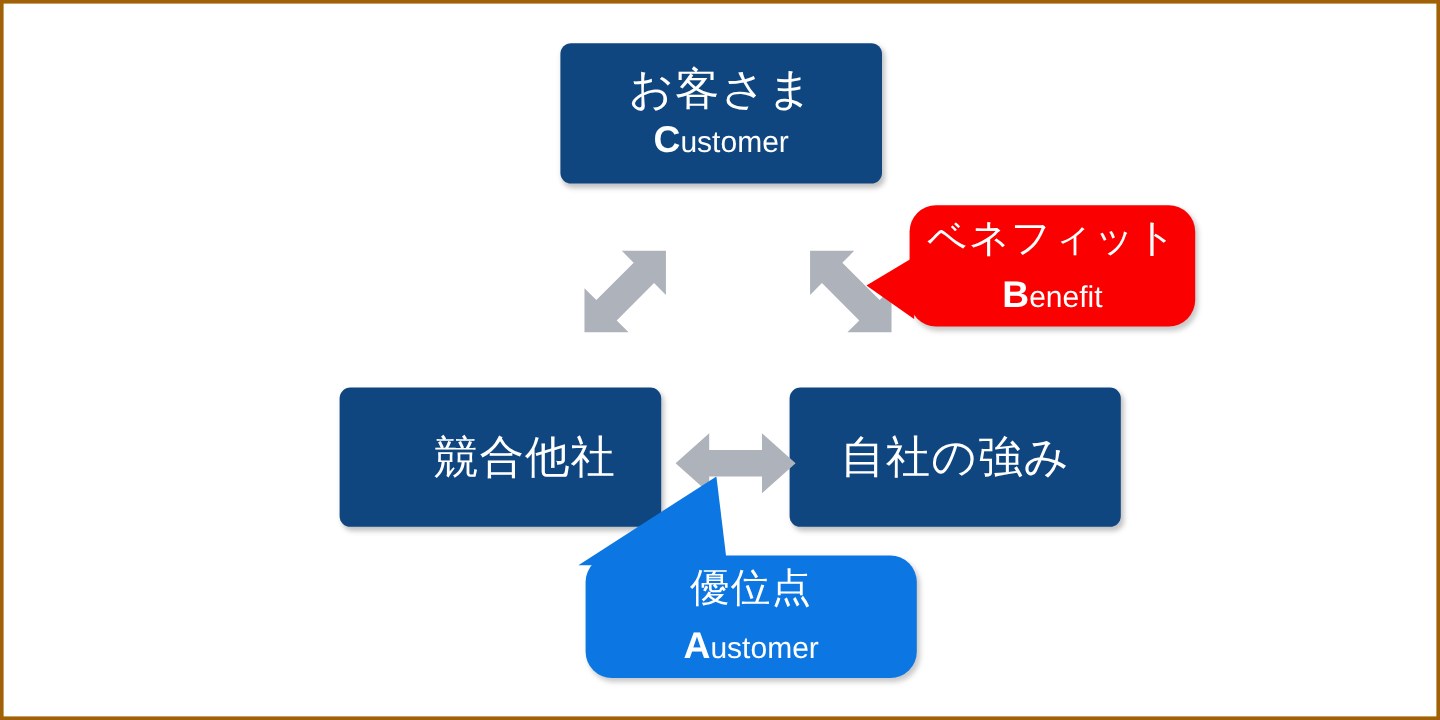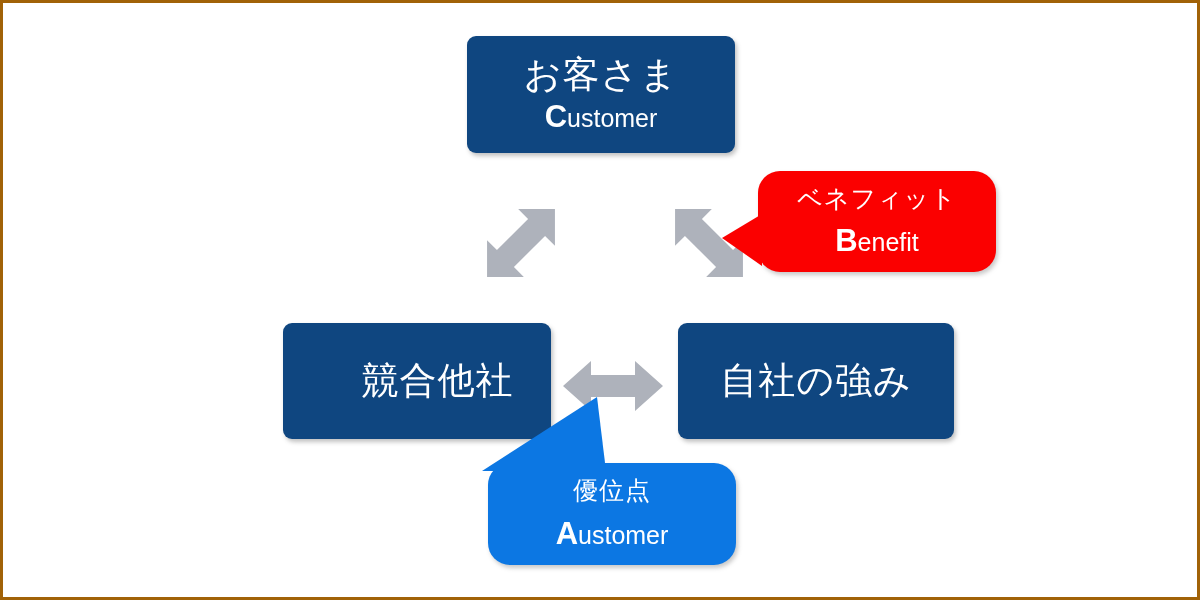--- a/index.html
+++ b/index.html
@@ -49,21 +49,21 @@
   }
   .node .en .cap,
   .bubble .en .cap {
     font-size: 31px;
     font-weight: 700;
     vertical-align: baseline;
   }
 
   #node-customer   { left: 464px; top: 33px;  width: 268px; height: 117px; }
   #node-competitor { left: 280px; top: 320px; width: 268px; height: 116px; padding-left: 41px; }
-  #node-company    { left: 655px; top: 320px; width: 276px; height: 116px; margin-left: 20px; }
+  #node-company    { left: 655px; top: 320px; width: 276px; height: 116px; }
 
   
   .arrow {
     position: absolute;
   }
   #arrow-left-diag  { left: 466px; top: 188px; width: 104px; height: 104px; }
   #arrow-right-diag { left: 654px; top: 188px; width: 104px; height: 104px; }
   #arrow-horizontal { left: 558px; top: 355px; width: 104px; height: 56px; }
 
   
@@ -83,21 +83,21 @@
     border-radius: 22px;
     box-shadow: 2px 3px 4px rgba(120,120,120,0.4);
     z-index: 0;
   }
   .bubble .bubble-text {
     position: relative;
     z-index: 2;
     width: 100%;
   }
   .bubble .jp {
-    font-size: 25px;
+    font-size: 33px;
     line-height: 1.15;
     letter-spacing: 1px;
   }
   .bubble .en {
     font-size: 25px;
     line-height: 1.2;
     margin-top: 10px;
   }
   .bubble .tail {
     position: absolute;
@@ -106,21 +106,21 @@
 
   #bubble-benefit { left: 755px; top: 168px; width: 238px; height: 101px; }
   #bubble-benefit .bubble-body { background: #fb0000; }
   #bubble-benefit .tail {
     left: -36px;
     top: 43px;
     width: 40px;
     height: 52px;
   }
 
-  #bubble-advantage { left: 485px; top: 460px; width: 248px; height: 102px; }
+  #bubble-advantage { left: 485px; top: 460px; width: 276px; height: 102px; }
   #bubble-advantage .bubble-body { background: #0c77e3; }
   #bubble-advantage .tail {
     left: -6px;
     top: -66px;
     width: 132px;
     height: 80px;
   }
 </style>
 </head>
 <body>

